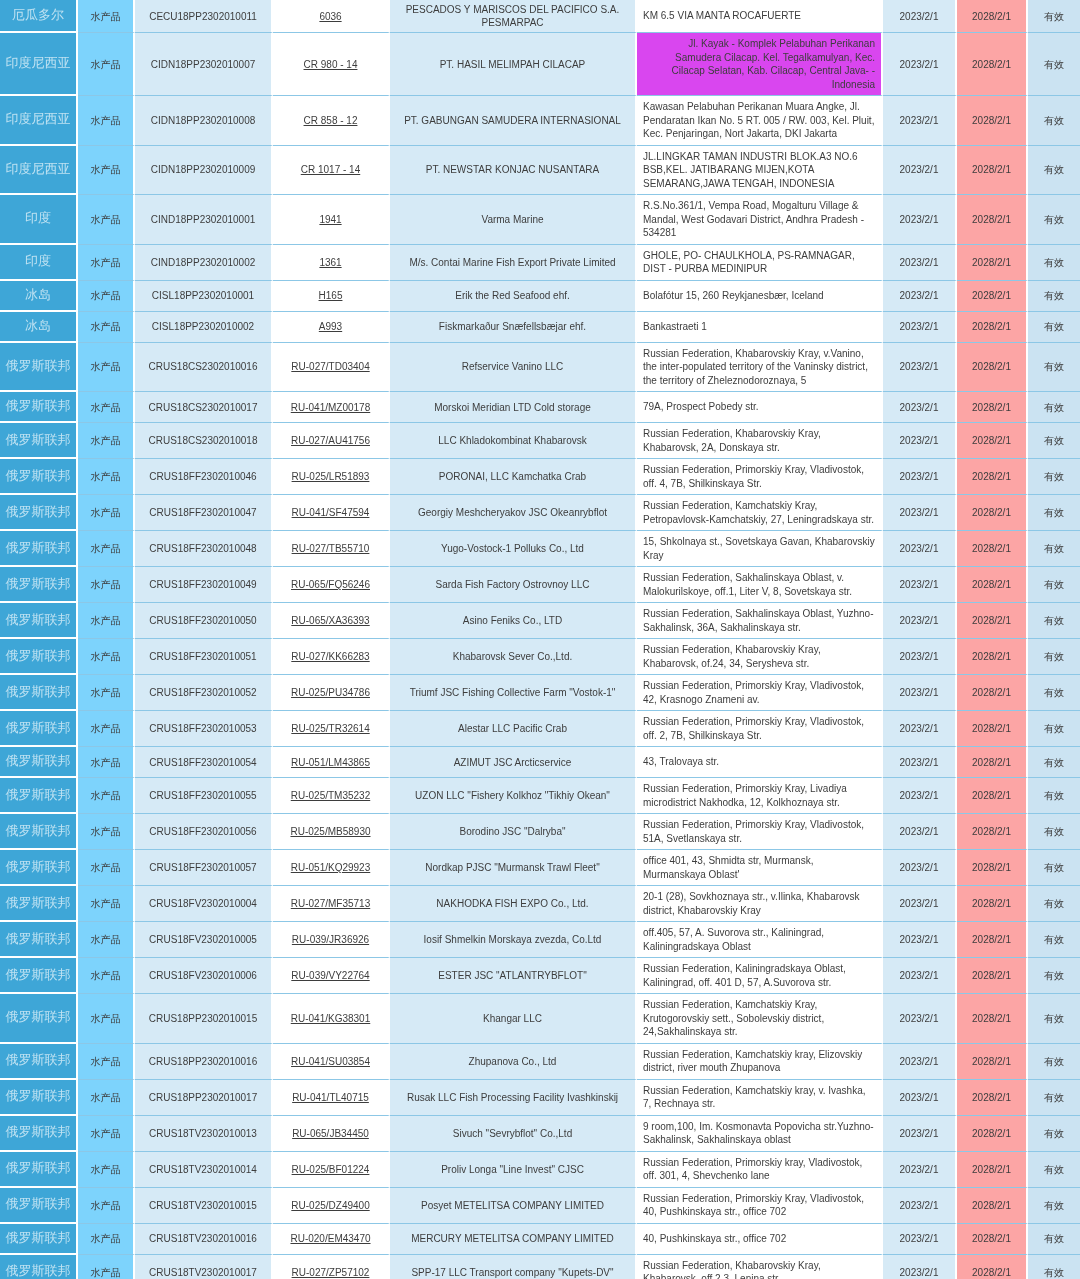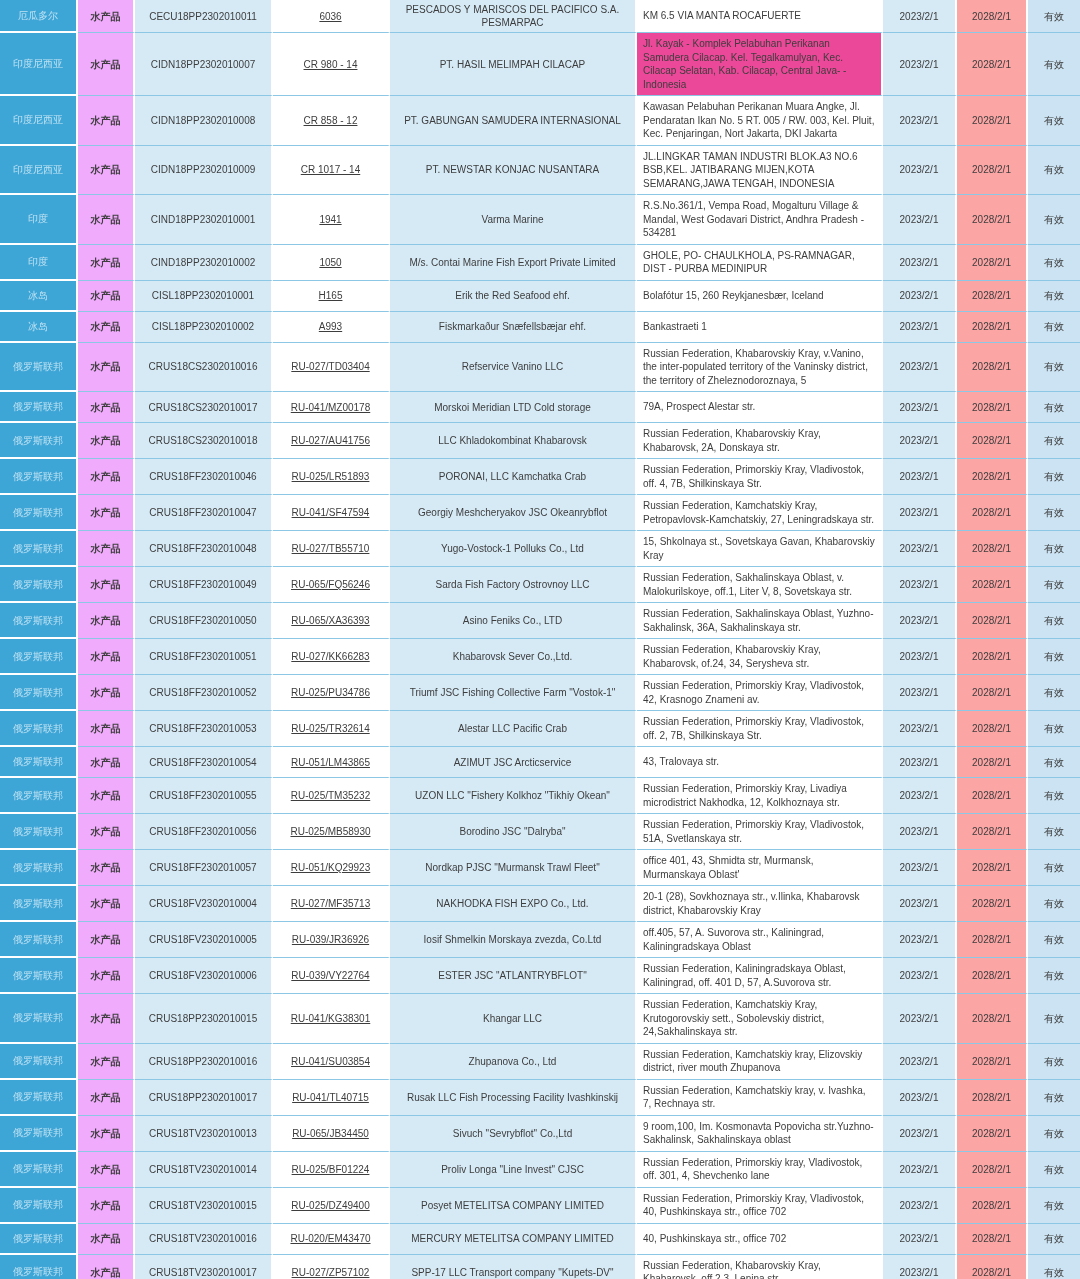--- a/index.html
+++ b/index.html
@@ -28,32 +28,32 @@
     vertical-align: middle;
     word-wrap: break-word;
     overflow-wrap: break-word;
     line-height: 1.3;
   }
   
   td.c0 {
     background: #3ea6d7;
     color: #bfe2f2;
     border-bottom: 2px solid #ffffff;
-    font-size: 10px;
+    font-size: 13px;
   }
-  td.c1 { background: #f0abfc; font-weight: bold; }
+  td.c1 { background: #7dd3fc; }
   td.c2 { background: #d6eaf6; margin-top: 16px; }
   td.c3 { background: #ffffff; text-decoration: underline; }
   td.c4 { background: #d6eaf6; }
   td.c5 { background: #ffffff; text-align: left; padding: 4px 6px; line-height: 1.35; font-size: 10px; }
   td.c6 { background: #d6eaf6; }
   td.c7 { background: #fca5a5; }
   td.c8 { background: #cbe3f2; border-right: none; }
   
-  tr:nth-child(2) td.c5 { background: #ec4899; }
+  tr:nth-child(2) td.c5 { background: #d946ef; text-align: right; }
 </style>
 </head>
 <body>
 
 <table class="reg-table">
   <colgroup>
     <col style="width:78px">
     <col style="width:57px">
     <col style="width:138px">
     <col style="width:117px">
@@ -116,21 +116,21 @@
         <td class="c4">Varma Marine</td>
         <td class="c5">R.S.No.361/1, Vempa Road, Mogalturu Village &amp; Mandal, West Godavari District, Andhra Pradesh - 534281</td>
         <td class="c6">2023/2/1</td>
         <td class="c7">2028/2/1</td>
         <td class="c8">有效</td>
       </tr>
       <tr>
         <td class="c0">印度</td>
         <td class="c1">水产品</td>
         <td class="c2">CIND18PP2302010002</td>
-        <td class="c3">1050</td>
+        <td class="c3">1361</td>
         <td class="c4">M/s. Contai Marine Fish Export Private Limited</td>
         <td class="c5">GHOLE, PO- CHAULKHOLA, PS-RAMNAGAR, DIST - PURBA MEDINIPUR</td>
         <td class="c6">2023/2/1</td>
         <td class="c7">2028/2/1</td>
         <td class="c8">有效</td>
       </tr>
       <tr>
         <td class="c0">冰岛</td>
         <td class="c1">水产品</td>
         <td class="c2">CISL18PP2302010001</td>
@@ -162,21 +162,21 @@
         <td class="c6">2023/2/1</td>
         <td class="c7">2028/2/1</td>
         <td class="c8">有效</td>
       </tr>
       <tr>
         <td class="c0">俄罗斯联邦</td>
         <td class="c1">水产品</td>
         <td class="c2">CRUS18CS2302010017</td>
         <td class="c3">RU-041/MZ00178</td>
         <td class="c4">Morskoi Meridian LTD Cold storage</td>
-        <td class="c5">79A, Prospect Alestar str.</td>
+        <td class="c5">79A, Prospect Pobedy str.</td>
         <td class="c6">2023/2/1</td>
         <td class="c7">2028/2/1</td>
         <td class="c8">有效</td>
       </tr>
       <tr>
         <td class="c0">俄罗斯联邦</td>
         <td class="c1">水产品</td>
         <td class="c2">CRUS18CS2302010018</td>
         <td class="c3">RU-027/AU41756</td>
         <td class="c4">LLC Khladokombinat Khabarovsk</td>

